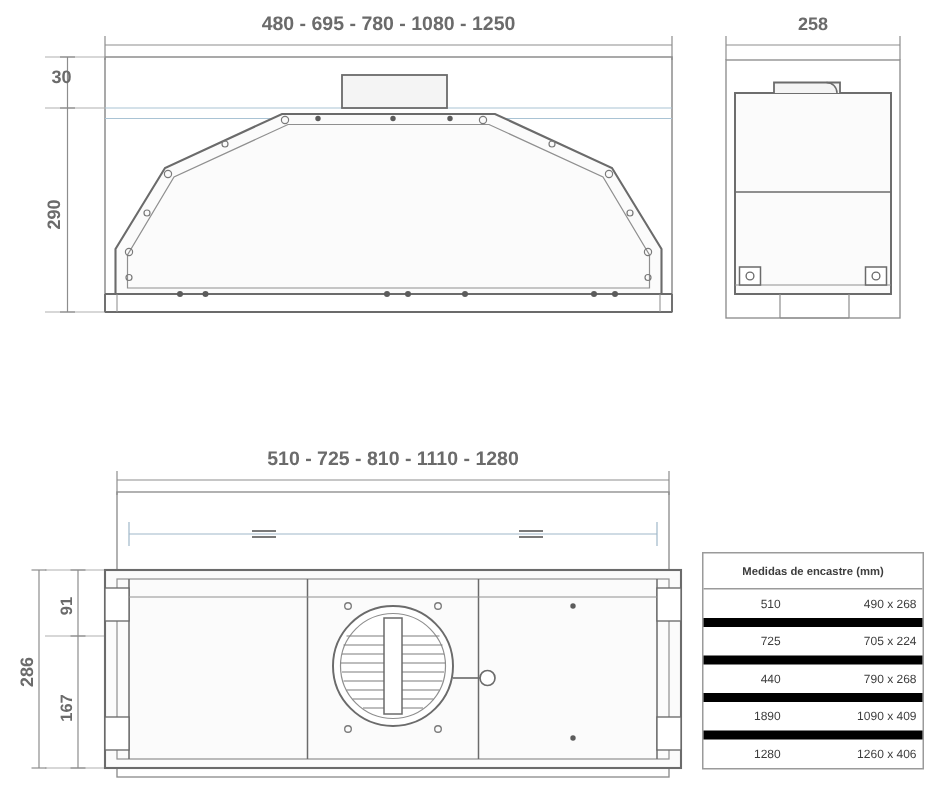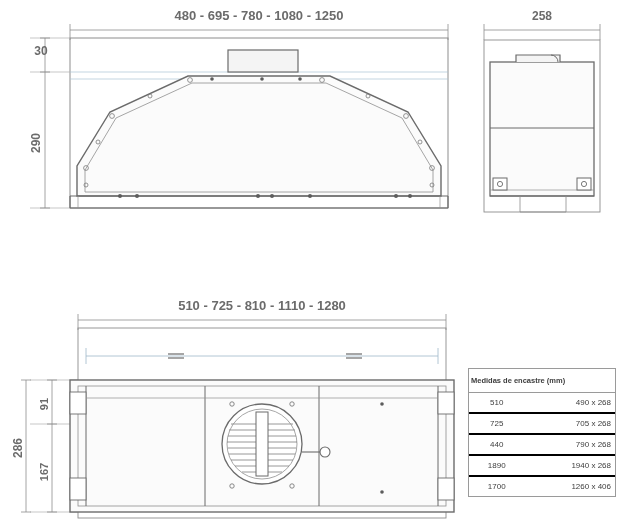--- a/index.html
+++ b/index.html
@@ -26,30 +26,30 @@
     background:#fff;
     font-size:8px;
     color:#4a4a4a;
   }
   .tbl table{border-collapse:collapse;width:100%;}
   .tbl th{
     font-size:7.5px;
     font-weight:bold;
     padding:7px 2px 7px 2px;
     border-bottom:1px solid #9a9a9a;
-    text-align:left;
+    text-align:center;
     color:#3d3d3d;
   }
   .tbl td{
     padding:5px 4px;
-    border-top:2px solid #000000;
+    border-top:6px solid #000000;
     font-size:8px;
     color:#3d3d3d;
   }
-  .tbl tr td:first-child{width:38%;text-align:center;margin-top:28px;}
+  .tbl tr td:first-child{width:38%;text-align:right;margin-top:28px;}
   .tbl tr td:last-child{text-align:right;}
   .tbl tr:first-child td{border-top:none;}
 </style>
 </head>
 <body>
 
 <div class="stage">
 
   <svg width="625" height="526" viewBox="0 0 625 526">
 
@@ -238,31 +238,31 @@
           <th colspan="2">Medidas de encastre (mm)</th>
         </tr>
       </thead>
       <tbody>
         <tr>
           <td>510</td>
           <td>490 x 268</td>
         </tr>
         <tr>
           <td>725</td>
-          <td>705 x 268</td>
+          <td>705 x 224</td>
         </tr>
         <tr>
           <td>440</td>
           <td>790 x 268</td>
         </tr>
         <tr>
           <td>1890</td>
-          <td>1940 x 268</td>
-        </tr>
-        <tr>
-          <td>1700</td>
+          <td>1090 x 409</td>
+        </tr>
+        <tr>
+          <td>1280</td>
           <td>1260 x 406</td>
         </tr>
       </tbody>
     </table>
   </div>
 
 </div>
 
 </body></html>

